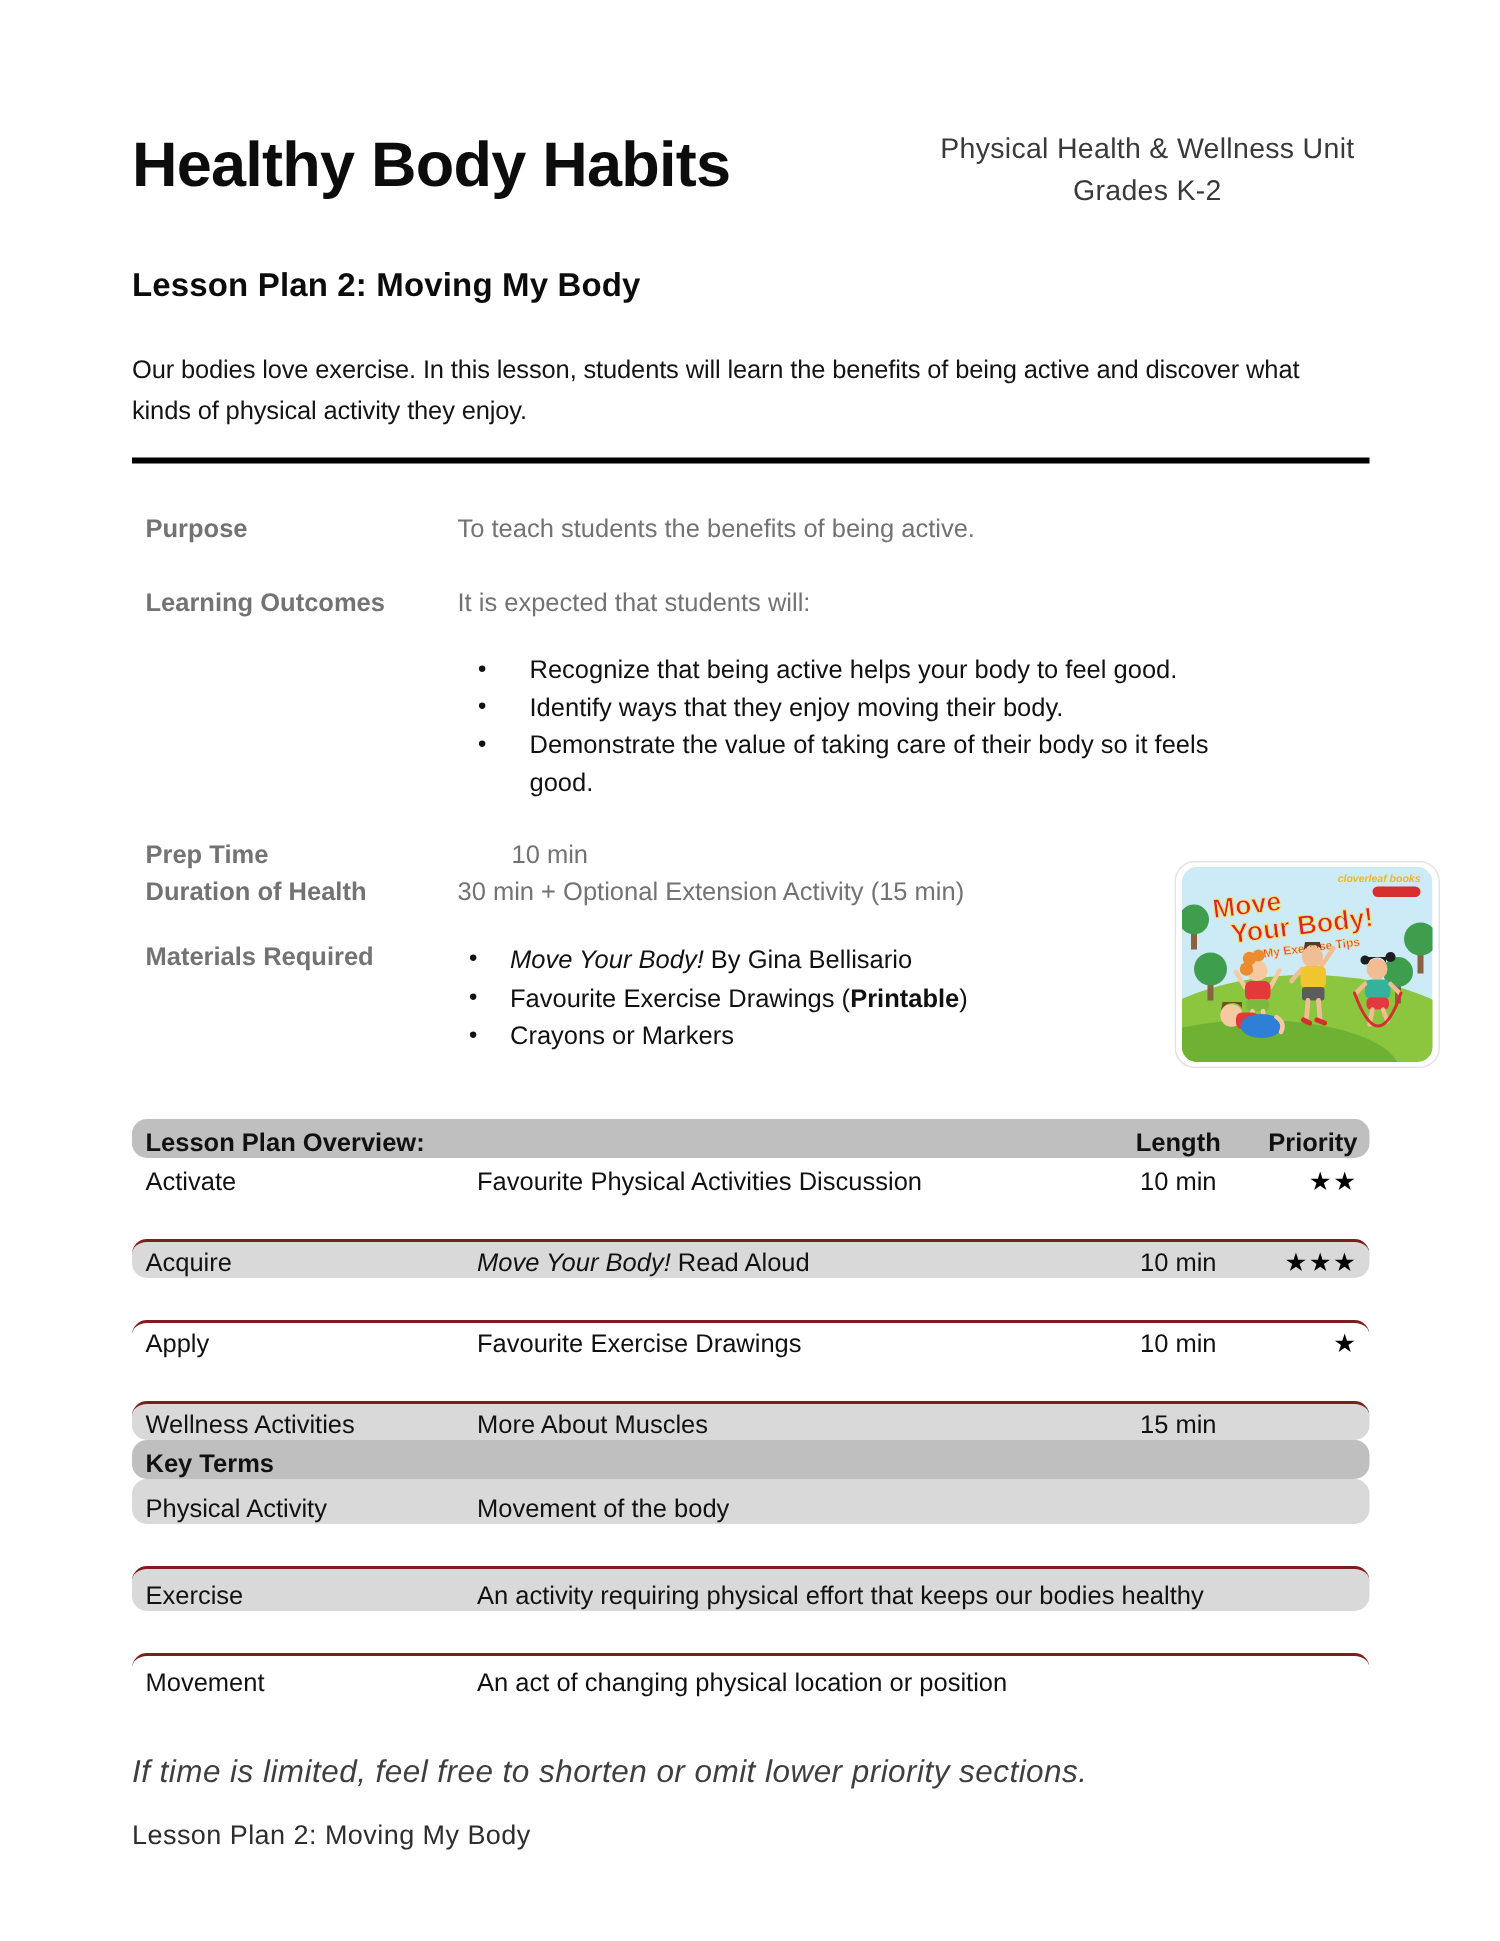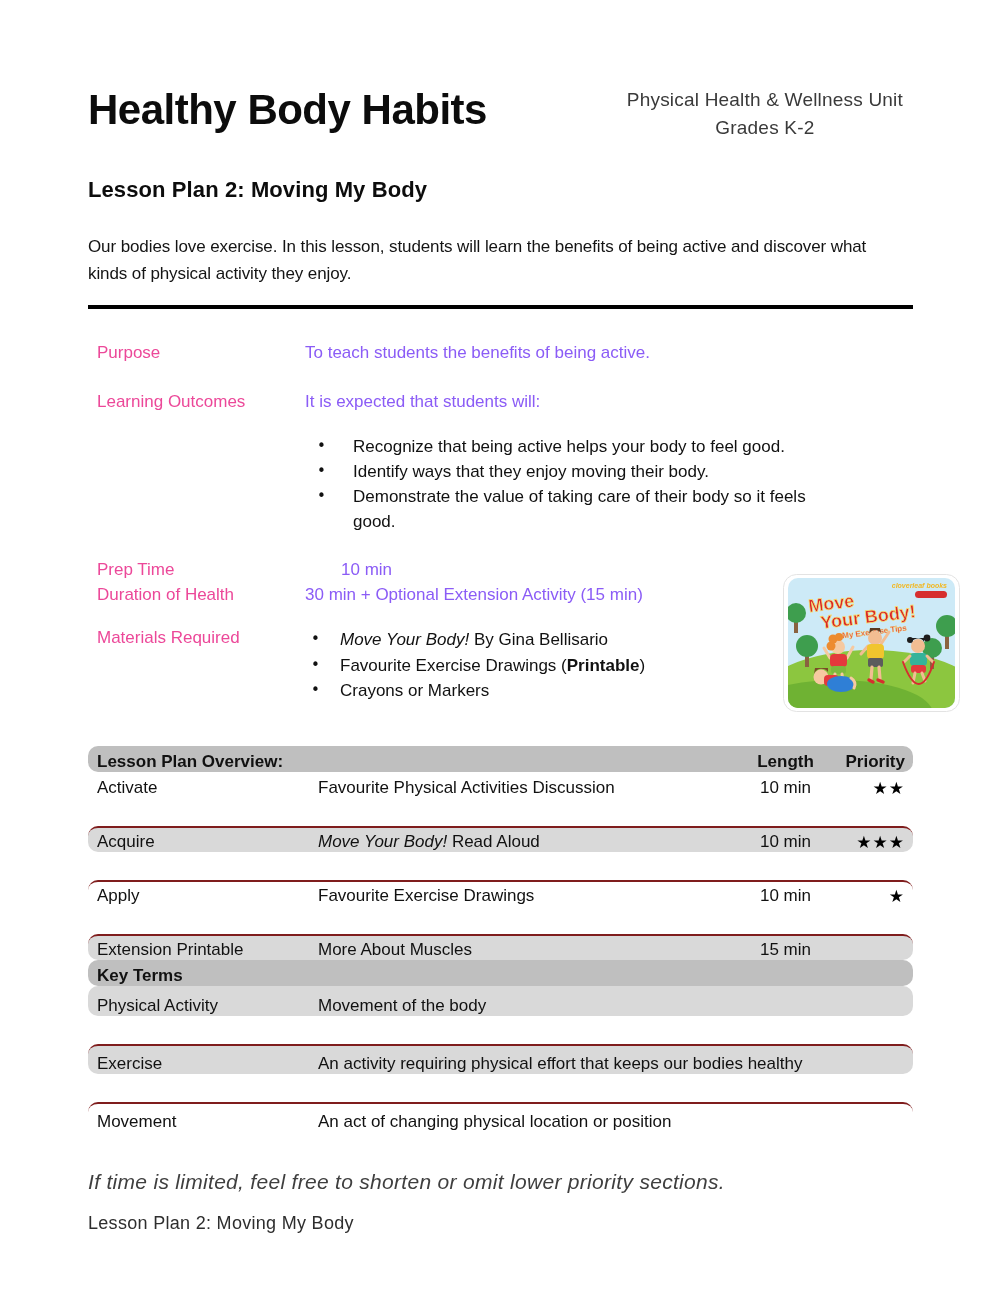--- a/index.html
+++ b/index.html
@@ -34,22 +34,22 @@
 
   .lesson-intro {
     margin-top:30px; font-size:17px; line-height:27px; color:#141414;
     max-width:820px; letter-spacing:-0.1px;
   }
 
   .rule { margin-top:18px; height:4px; background:#000; border:none; width:825px; }
 
   
   .def-row { display:grid; grid-template-columns:217px 1fr; font-size:17px; line-height:21px; }
-  .def-row .label { font-weight:400; color:#ec4899; padding-left:9px; }
-  .def-row .value { color:#8b5cf6; }
+  .def-row .label { font-weight:700; color:#737373; padding-left:9px; }
+  .def-row .value { color:#737373; }
   .row-purpose  { margin-top:33px; }
   .row-outcomes { margin-top:28px; }
   .row-prep     { margin-top:25px;gap:36px; }
   .row-duration { margin-top:4px;  }
   .row-materials{ margin-top:22px; }
 
   ul.doc-list { list-style:none; }
   .outcomes-list { margin-top:22px; max-width:520px; }
   .outcomes-list li { position:relative; padding-left:48px; line-height:25px; }
   .outcomes-list li::before {
@@ -172,21 +172,21 @@
             <div class="c3">10 min</div>
             <div class="c4 stars">★★★</div>
           </div>
           <div class="trow plain">
             <div class="c1">Apply</div>
             <div class="c2"><span>Favourite Exercise Drawings</span></div>
             <div class="c3">10 min</div>
             <div class="c4 stars">★</div>
           </div>
           <div class="trow band">
-            <div class="c1">Extension Printable</div>
+            <div class="c1">Wellness Activities</div>
             <div class="c2"><span>More About Muscles</span></div>
             <div class="c3">15 min</div>
             <div class="c4 stars"></div>
           </div>
         </div>
       <div class="trow keyhead">
         <div class="c1">Key Terms</div>
       </div>
       <div id="keyterm-rows">
           <div class="trow term band">

